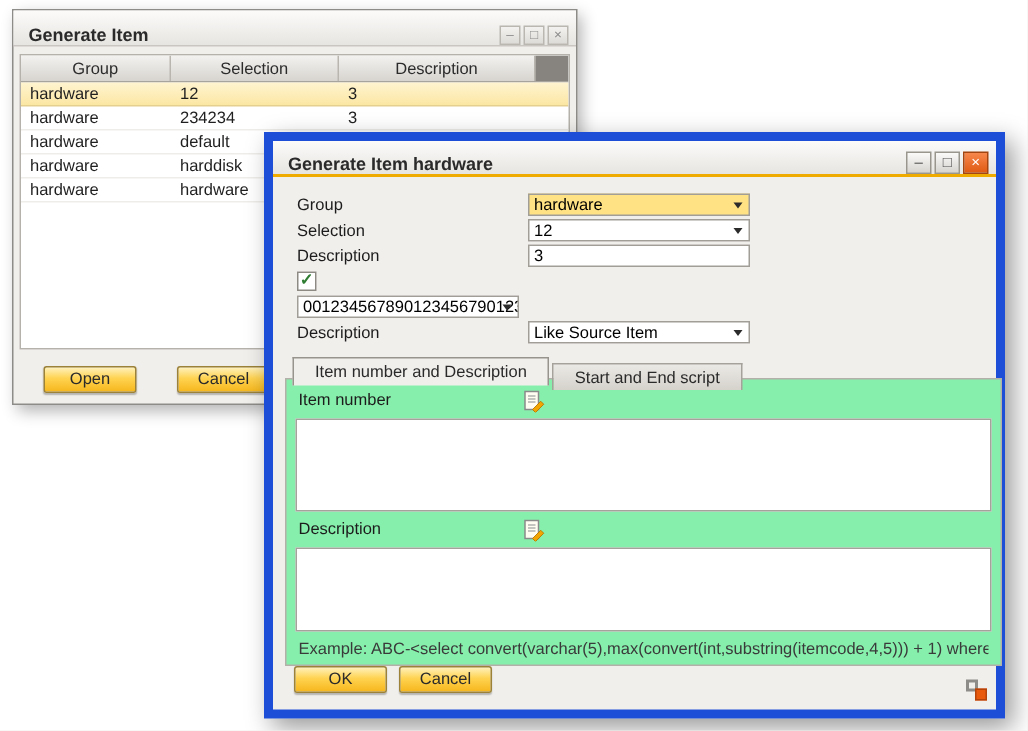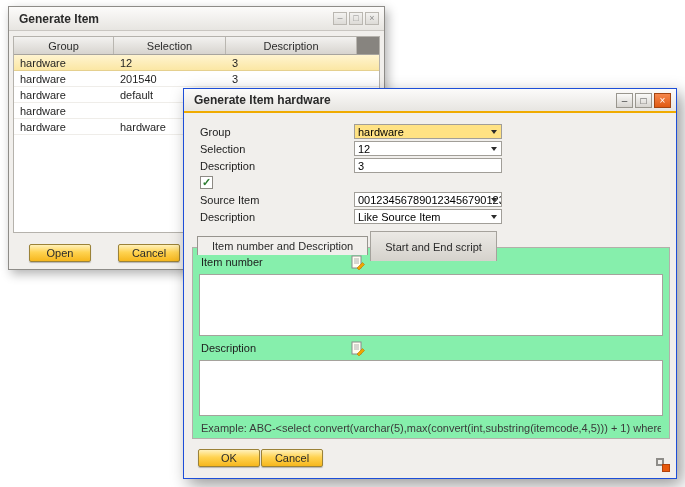--- a/index.html
+++ b/index.html
@@ -1,23 +1,23 @@
 <!DOCTYPE html>
 <html><head>
 <meta charset="utf-8">
 <style>
   * { margin:0; padding:0; box-sizing:border-box; }
   html,body { width:685px; height:487px; }
   body { background:#ffffff; font-family:"Liberation Sans", sans-serif; position:relative; overflow:hidden; }
 
   .window { position:absolute; background:#f1efec; border:1px solid #8e8c88; box-shadow:3px 4px 10px rgba(0,0,0,0.30); }
   .win-back { left:8px; top:6px; width:377px; height:264px; z-index:1; }
-  .win-front { left:183px; top:88px; width:494px; height:391px; z-index:2; border:1px solid #1d4ed8; box-shadow:5px 6px 16px rgba(0,0,0,0.40); }
-
-  .titlebar { height:24px; background:linear-gradient(#fcfbfa,#e7e5e1); border-bottom:1px solid #c9c6c1; display:flex; align-items:center; padding:0 5px 0 10px; }
+  .win-front { left:176px; top:88px; width:494px; height:391px; z-index:2; border:6px solid #1d4ed8; box-shadow:5px 6px 16px rgba(0,0,0,0.40); }
+
+  .titlebar { height:24px; background:linear-gradient(#fcfbfa,#e7e5e1); border-bottom:1px solid #c9c6c1; display:flex; align-items:flex-end; padding:0 5px 0 10px; }
   .win-front .titlebar { border-bottom:2px solid #f0ab00; }
   .title { font-size:12px; font-weight:bold; color:#2a2a2a; }
   .win-controls { margin-left:auto; display:flex; gap:2px; }
   .ctrl-btn { width:17px; height:15px; font-size:10px; line-height:13px; text-align:center; border:1px solid #99968e; background:linear-gradient(#fafaf9,#d7d4cf); color:#4c4c4c; cursor:default; }
   .ctrl-close { background:linear-gradient(#f6874c,#e05a12); color:#fff; border-color:#a34511; }
   .win-back .ctrl-btn { width:14px; height:13px; font-size:9px; line-height:11px; background:linear-gradient(#f3f2f0,#dddbd7); color:#8d8d8d; border-color:#bab7b1; }
 
   
   .table-wrap { position:absolute; left:4px; right:4px; top:29px; height:197px; background:#ffffff; border:1px solid #b5b2ac; overflow:hidden; }
   .thead { display:flex; height:18px; background:linear-gradient(#f3f2f0,#d7d4cf); border-bottom:1px solid #a7a49e; font-size:11px; color:#2c2c2c; }
@@ -43,35 +43,35 @@
               display:flex; align-items:center; padding:0 14px 0 3px; overflow:hidden; white-space:nowrap; }
   input.fcontrol { display:block; padding:0 3px; font-family:inherit; }
   .field-focus { background:#ffe283; }
   .arrow-box { position:absolute; right:1px; top:0; bottom:0; width:12px; display:flex; align-items:center; justify-content:center; }
   .arrow { width:0; height:0; border-left:3.5px solid transparent; border-right:3.5px solid transparent; border-top:4px solid #2b2b2b; }
   .checkbox { width:13px; height:13px; border:1px solid #8d8a84; background:#fff; display:flex; align-items:center; justify-content:center; }
   .check { color:#2e7d32; font-size:11px; font-weight:bold; line-height:1; }
 
   
   .tabs { position:absolute; top:140px; left:13px; display:flex; gap:2px; z-index:3;align-items:center; }
-  .tab { height:30px; margin-top:2px; padding:0 14px; font-size:11px; color:#2a2a2a; display:flex; align-items:center;
+  .tab { height:18px; margin-top:8px; padding:0 14px; font-size:11px; color:#2a2a2a; display:flex; align-items:center;
          background:linear-gradient(#ebe9e5,#d5d2cc); border:1px solid #a5a29c; border-bottom:none; cursor:default; }
   .tab.active { height:19px; margin-top:0; background:#f1efec; border-color:#97948e; }
 
   
   .panel { position:absolute; top:158px; left:8px; width:478px; height:192px; border:1px solid #b3b0aa; background:#86efac; }
   .plabel-row { position:relative; height:16px; margin:8px 0 2px 8px; font-size:11px; color:#1c1c1c; }
   .plabel-row.second { margin-top:6px; }
   .edit-icon { position:absolute; left:150px; top:-1px; width:15px; height:15px; cursor:pointer; }
   .ptext { display:block; margin:0 6px; width:464px; height:62px; border:1px solid #a5a29c; background:#fff; resize:none;
            font-family:inherit; font-size:11px; outline:none; }
   .ptext.second { height:56px; }
   .example { margin:6px 8px 0; font-size:11px; color:#3a3a3a; white-space:nowrap; overflow:hidden; }
 
-  .front-buttons { position:absolute; bottom:11px; left:14px; display:flex; gap:1px; }
+  .front-buttons { position:absolute; bottom:11px; left:14px; display:flex; gap:8px; }
 
   .grip { position:absolute; right:6px; bottom:6px; width:14px; height:14px; }
   .grip .g1 { position:absolute; left:0; top:0; width:8px; height:8px; border:2px solid #8e8c88; background:transparent; }
   .grip .g2 { position:absolute; right:0; bottom:0; width:8px; height:8px; background:#e8590c; border:1px solid #b4430a; }
 </style>
 </head>
 <body>
 
 <section class="window win-back">
   <div class="titlebar">
@@ -91,30 +91,31 @@
       <span class="th th-filler"></span>
     </div>
 
     <div class="trow selected">
       <span class="td td-group">hardware</span>
       <span class="td td-selection">12</span>
       <span class="td td-description">3</span>
     </div>
     <div class="trow">
       <span class="td td-group">hardware</span>
-      <span class="td td-selection">201540</span>
+      <span class="td td-selection">234234</span>
       <span class="td td-description">3</span>
     </div>
     <div class="trow">
       <span class="td td-group">hardware</span>
       <span class="td td-selection">default</span>
       <span class="td td-description"></span>
     </div>
     <div class="trow">
       <span class="td td-group">hardware</span>
+      <span class="td td-selection">harddisk</span>
       <span class="td td-description"></span>
     </div>
     <div class="trow">
       <span class="td td-group">hardware</span>
       <span class="td td-selection">hardware</span>
       <span class="td td-description"></span>
     </div>
   </div>
 
   <div class="back-buttons">
@@ -155,21 +156,20 @@
     <div class="frow">
       <span class="flabel">Description</span>
       <input class="fcontrol" value="3" style="">
     </div>
     <div class="frow">
       <span class="checkbox">
         <span class="check">✓</span>
       </span>
     </div>
     <div class="frow">
-      <span class="flabel">Source Item</span>
       <div class="fcontrol">
         <span>00123456789012345679012345</span>
         <span class="arrow-box">
             <span class="arrow"></span>
           </span>
       </div>
     </div>
     <div class="frow">
       <span class="flabel">Description</span>
       <div class="fcontrol">

